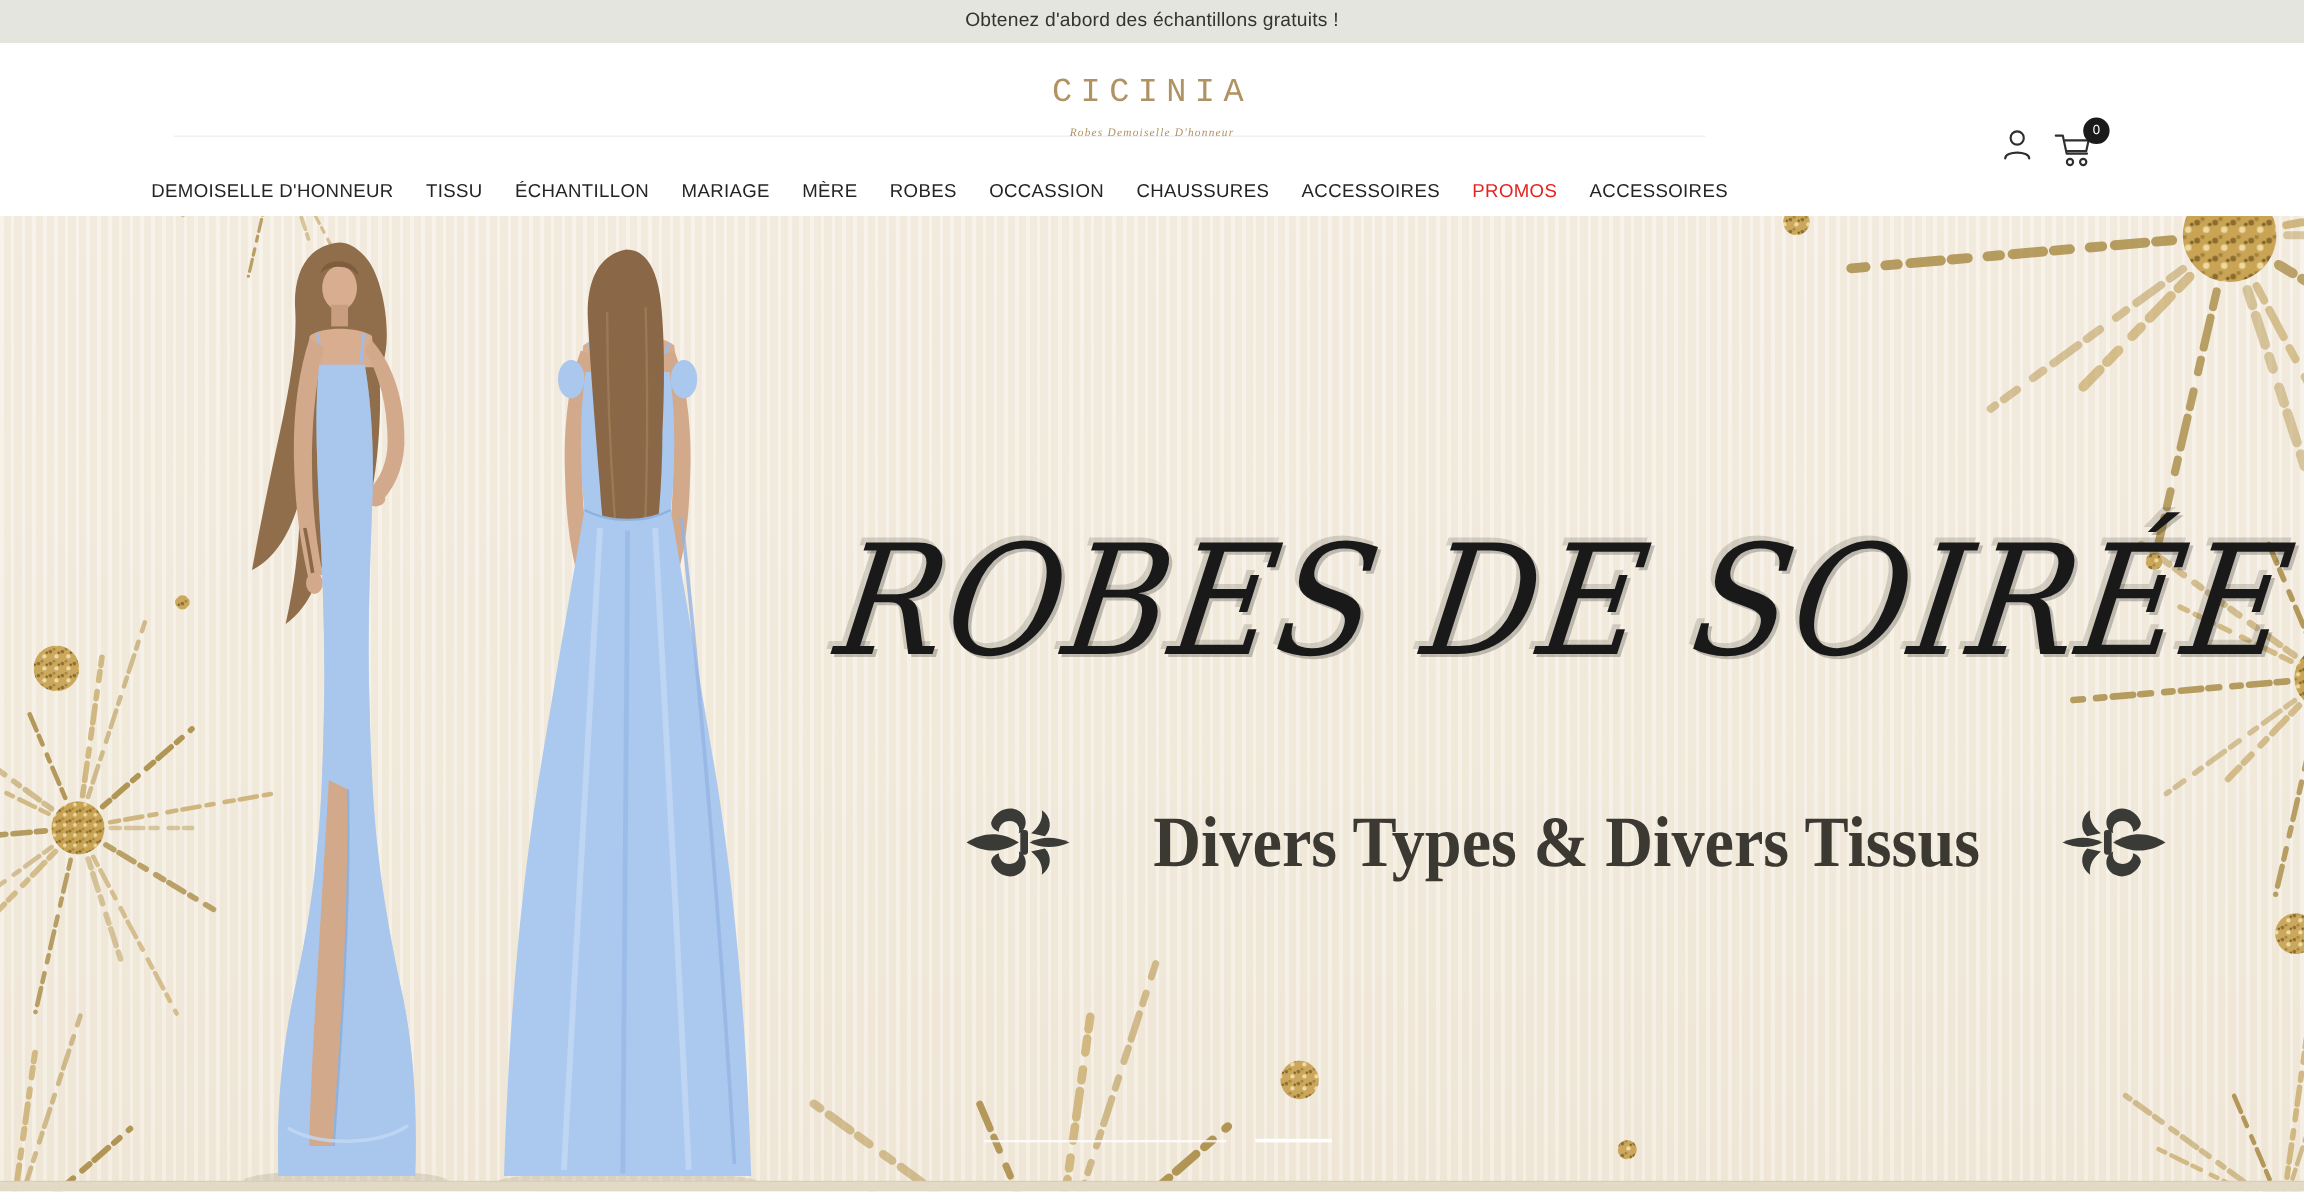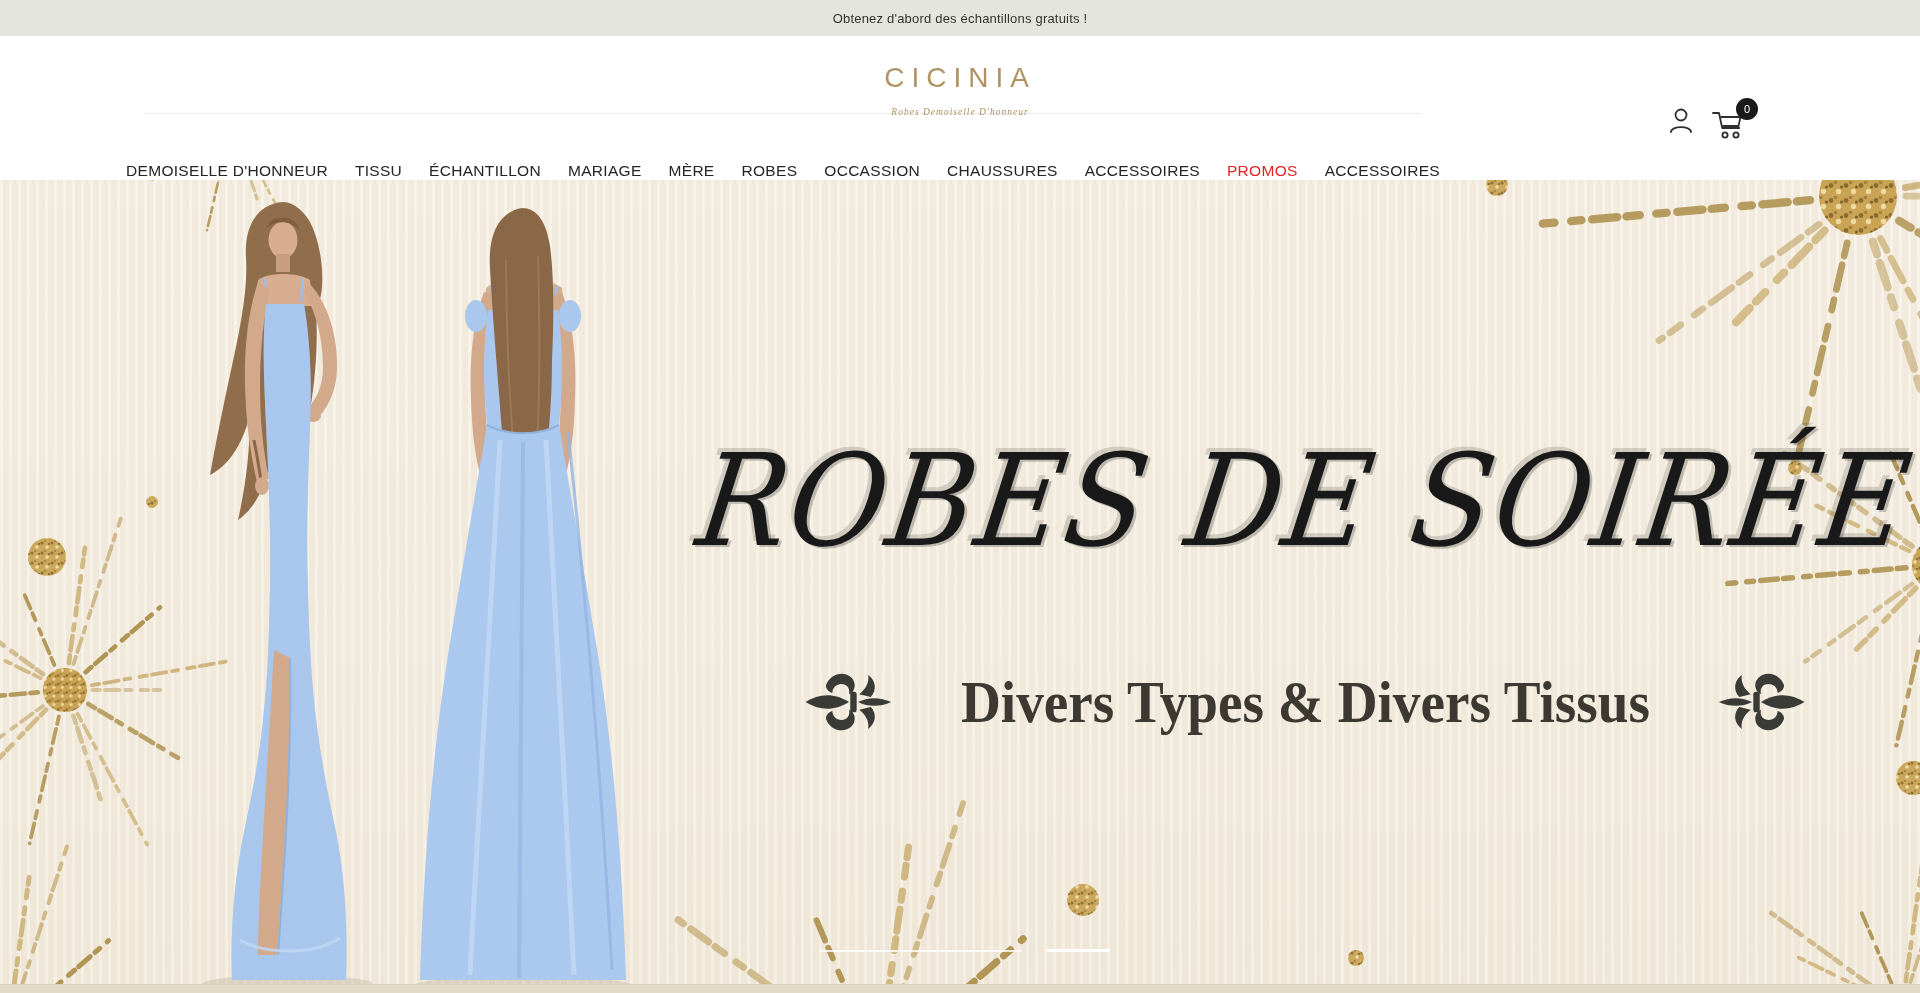--- a/index.html
+++ b/index.html
@@ -1,44 +1,44 @@
 <!DOCTYPE html>
 <html><head>
 <meta charset="utf-8">
 <style>
   * { margin:0; padding:0; box-sizing:border-box; }
   html,body { width:1920px; height:993px; overflow:hidden; background:#fff;
     font-family:"Liberation Sans", sans-serif; }
 
   
   .topbar { height:36px; background:#e4e5de; display:flex; align-items:center;
-    justify-content:center; font-size:13px; color:#33342e; letter-spacing:.2px; }
+    justify-content:center; font-size:16px; color:#33342e; letter-spacing:.2px; }
 
   
   .header { position:relative; height:144px; background:#fff; }
   .search-wrap { position:absolute; left:145px; top:74px; display:flex; align-items:center; gap:10px; }
   .search-wrap svg { display:block; }
   .search-input { border:none; outline:none; background:transparent; font-size:17px;
     color:#555; width:320px; font-family:"Liberation Sans", sans-serif; }
   .search-input::placeholder { color:#7f7f7f; }
   .hline { position:absolute; left:145px; top:77px; width:1276px; height:1px; background:#ececec; }
   .logo { position:absolute; left:50%; transform:translateX(-50%); top:26px;
     text-align:center; cursor:pointer; }
-  .logo-main { font-size:28px; font-weight:300; letter-spacing:7px; color:#b09263; }
+  .logo-main { font-size:28px; font-weight:300; letter-spacing:7px; color:#b09263;font-family:Liberation Mono, monospace; }
   .logo-tag { font-family:"Liberation Serif", serif; font-style:italic; font-size:9.5px;
     color:#b09263; letter-spacing:1px; margin-top:13px; }
   .hicons { position:absolute; right:172px; top:70px; display:flex; align-items:flex-start; gap:18px; }
   .hicon { position:relative; cursor:pointer; }
   .cart-badge { position:absolute; top:-8px; right:-10px; width:22px; height:22px;
     border-radius:50%; background:#1a1a1a; color:#fff; font-size:11px; display:flex;
     align-items:center; justify-content:center; }
 
   
   .nav { position:absolute; left:145px; top:104px; width:1276px; height:40px;
-    display:flex; align-items:flex-end; justify-content:center; gap:27px; }
+    display:flex; align-items:center; justify-content:center; gap:27px; }
   .nav-item { font-size:15.5px; color:#242424; letter-spacing:.3px; white-space:nowrap; cursor:pointer; }
   .nav-item.promo { color:#e42320; }
 
   
   .banner { position:relative; height:813px; overflow:hidden;
     background:linear-gradient(180deg,#f5eee2 0%,#f3ecdf 55%,#f0e8d9 100%); }
   .banner::before { content:""; position:absolute; inset:0;
     background:repeating-linear-gradient(90deg, rgba(255,255,255,.28) 0 3px,
       rgba(232,222,203,.22) 3px 9px); }
   .fx, .models { position:absolute; pointer-events:none; }

